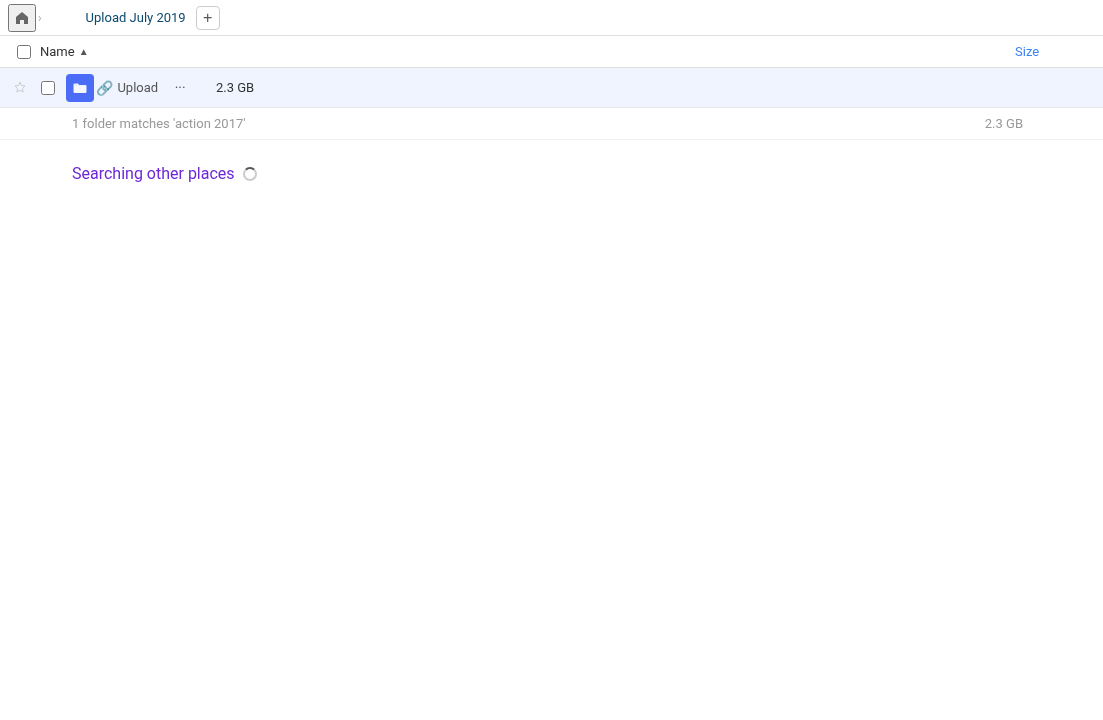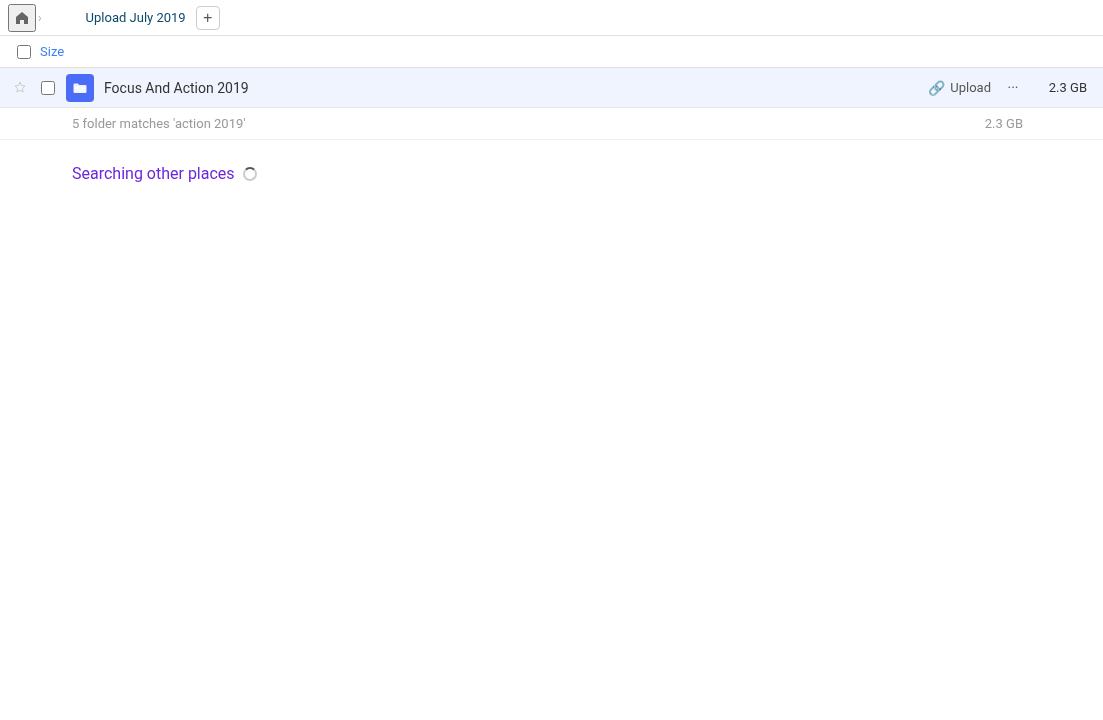--- a/index.html
+++ b/index.html
@@ -274,51 +274,54 @@
   </button>
   <span class="breadcrumb-separator">›</span>
   <span class="breadcrumb-item">Upload July 2019</span>
   <button class="new-tab-btn">+</button>
 </div>
 
 <div class="column-headers">
   <div class="col-checkbox">
     <input type="checkbox" style="">
   </div>
+  <div class="col-name">
+    <span>Name</span>
+    <span class="sort-arrow">▲</span>
+  </div>
   <div class="col-size">Size</div>
 </div>
 
 <div class="file-row">
   <div class="star-col">
     <svg width="14" height="14" viewBox="0 0 14 14" fill="none" xmlns="http://www.w3.org/2000/svg">
       <path d="M7 1l1.5 3.5L12 5l-2.5 2.5.6 3.5L7 9.3 3.9 11l.6-3.5L2 5l3.5-.5L7 1z" stroke="#ccc" stroke-width="1" fill="none"></path>
     </svg>
   </div>
   <div class="checkbox-col">
     <input type="checkbox" style="">
   </div>
   <div class="folder-icon-col">
     <div class="folder-icon-wrapper">
       <svg width="16" height="16" viewBox="0 0 16 16" fill="none" xmlns="http://www.w3.org/2000/svg">
         <path d="M1.5 4.5A1 1 0 0 1 2.5 3.5h3.6l1 1.5H13.5A1 1 0 0 1 14.5 6v6a1 1 0 0 1-1 1h-11a1 1 0 0 1-1-1V4.5z" fill="white" opacity="0.9"></path>
         <path d="M2 6h12v6a.5.5 0 0 1-.5.5h-11A.5.5 0 0 1 2 12V6z" fill="white" opacity="0.5"></path>
       </svg>
     </div>
   </div>
-  <div class="file-name">Focus And Action 2019</div>
   <div class="shared-section">
     <span class="link-icon">🔗</span>
     <span>Upload</span>
   </div>
   <div class="more-btn" title="More options">···</div>
   <div class="file-size">2.3 GB</div>
 </div>
 
 <div class="match-info-row">
-  <span class="match-text">5 folder matches 'action 2019'</span>
+  <span class="match-text">1 folder matches 'action 2017'</span>
   <span class="match-size">2.3 GB</span>
 </div>
 
 <div class="searching-section">
   <div class="searching-title">
     <span>Searching other places</span>
     <span class="searching-spinner"></span>
   </div>
 </div>
 

